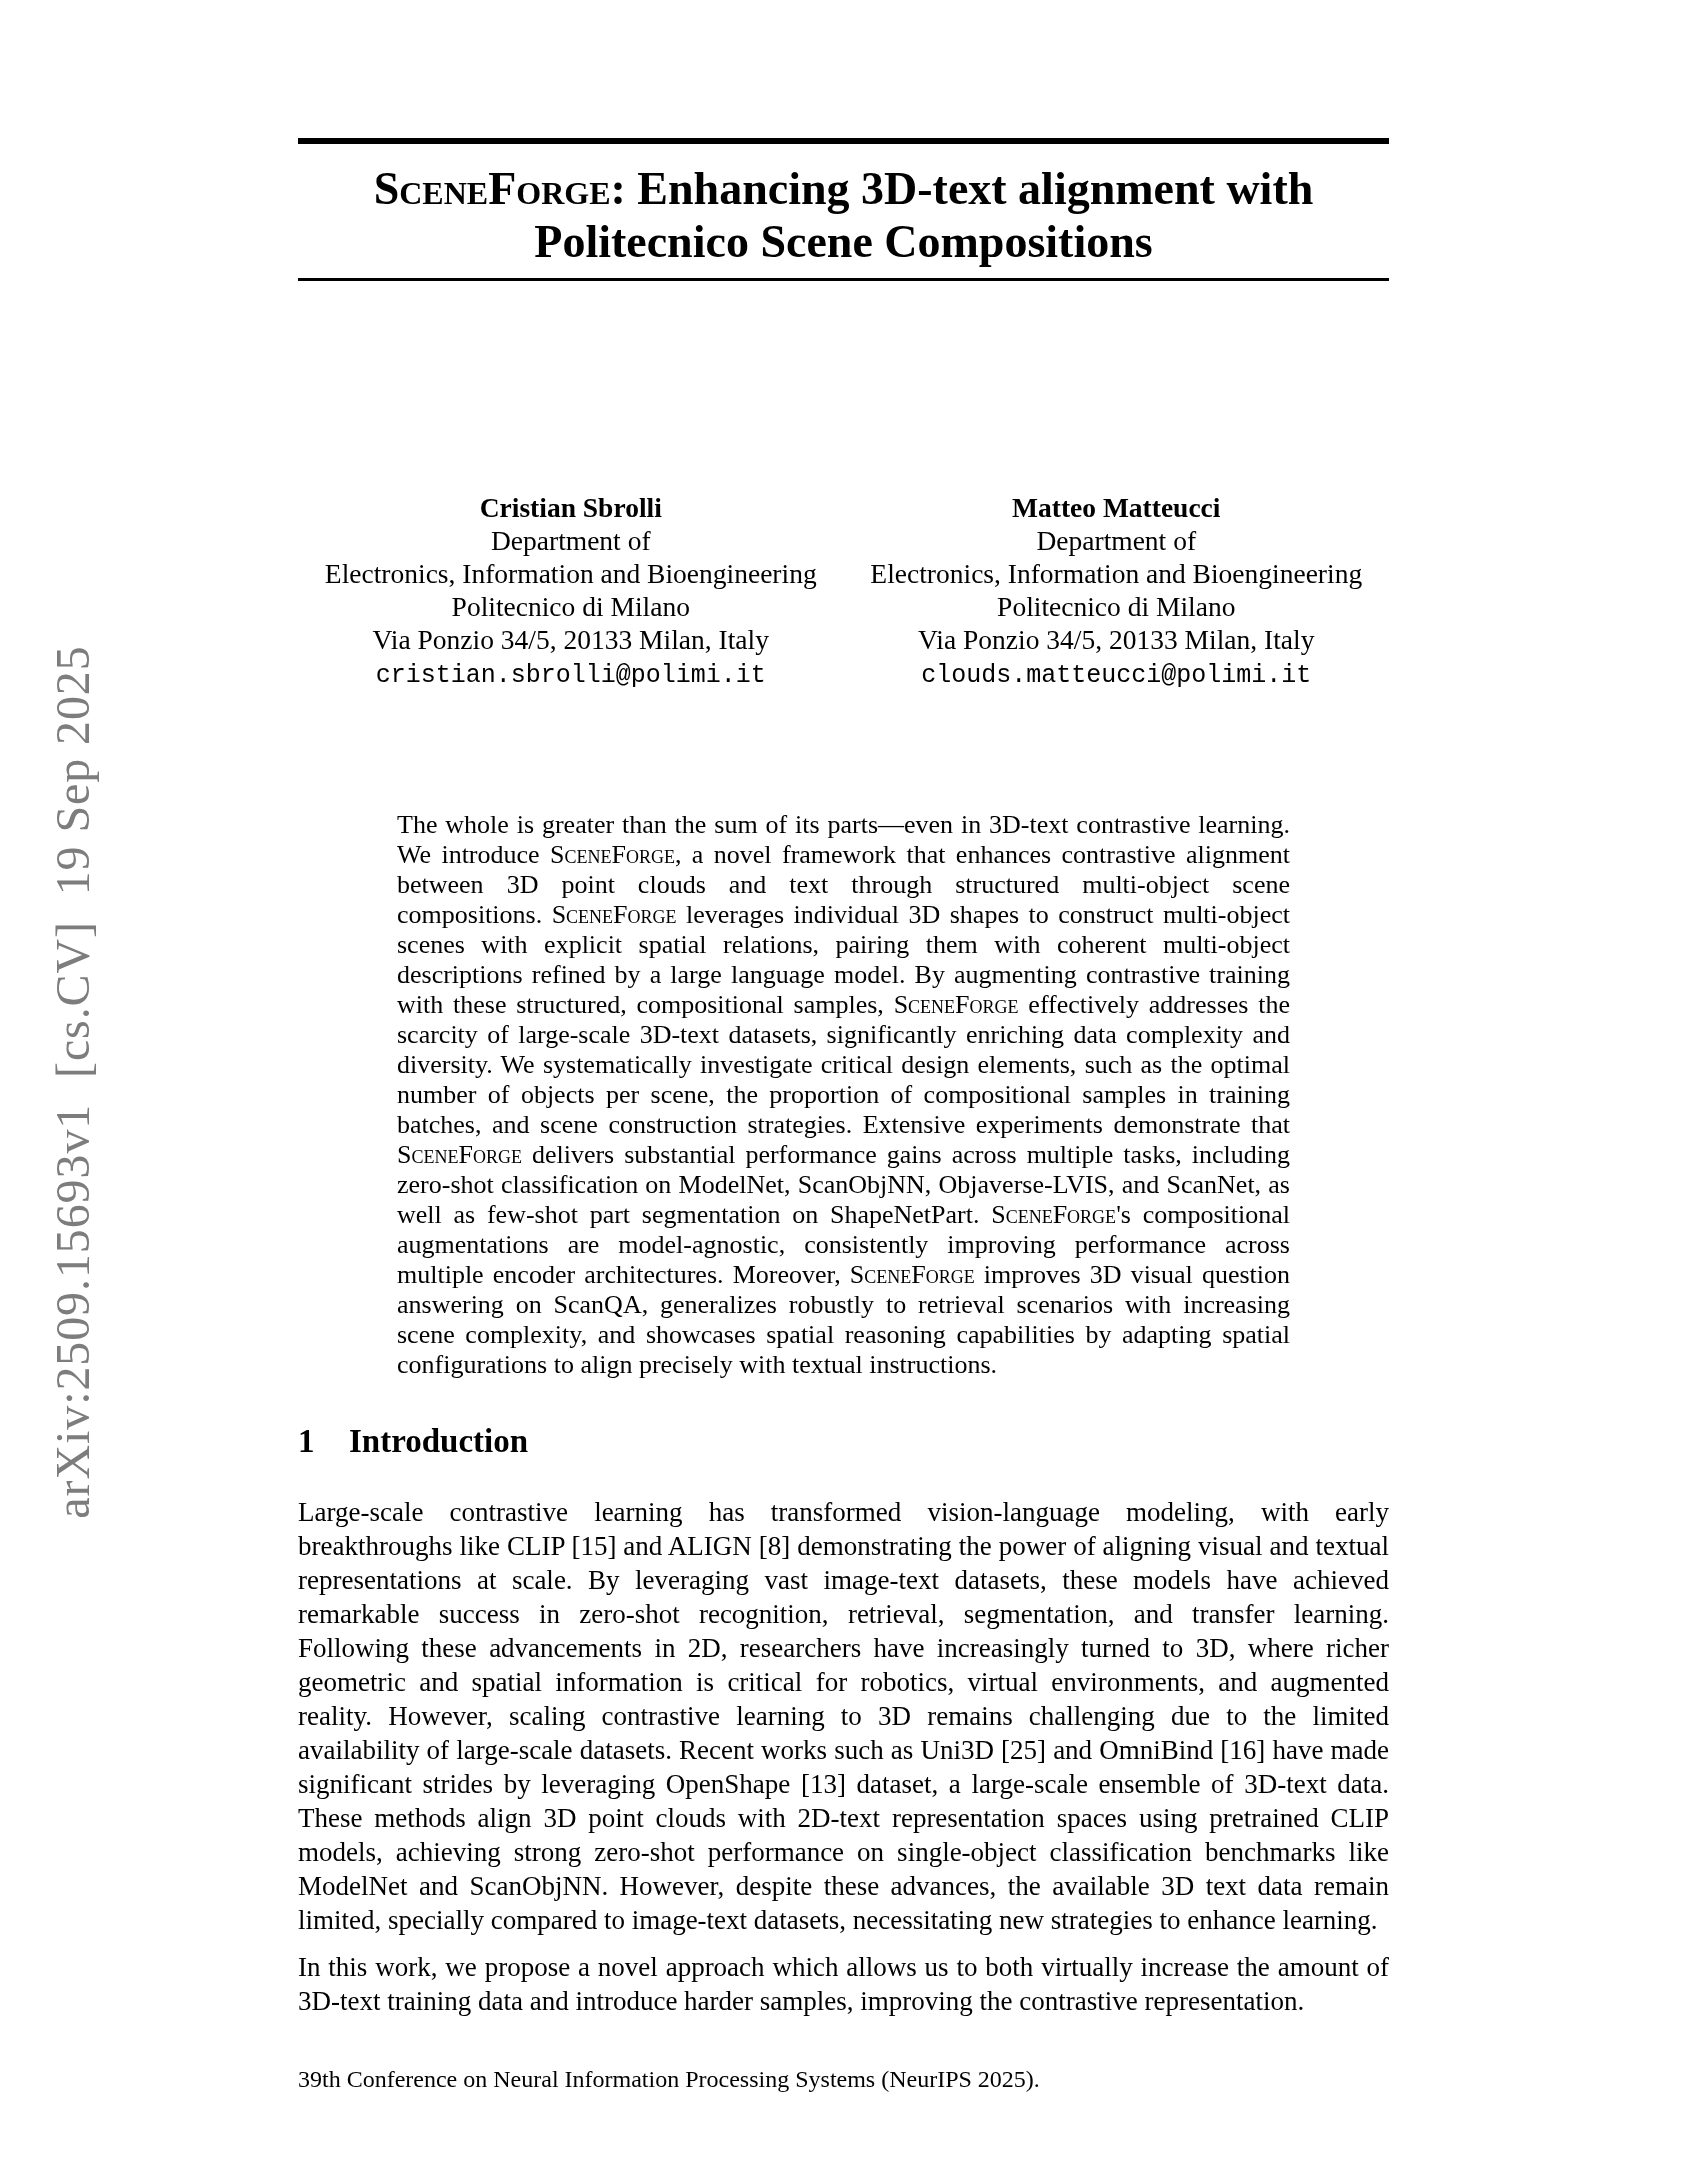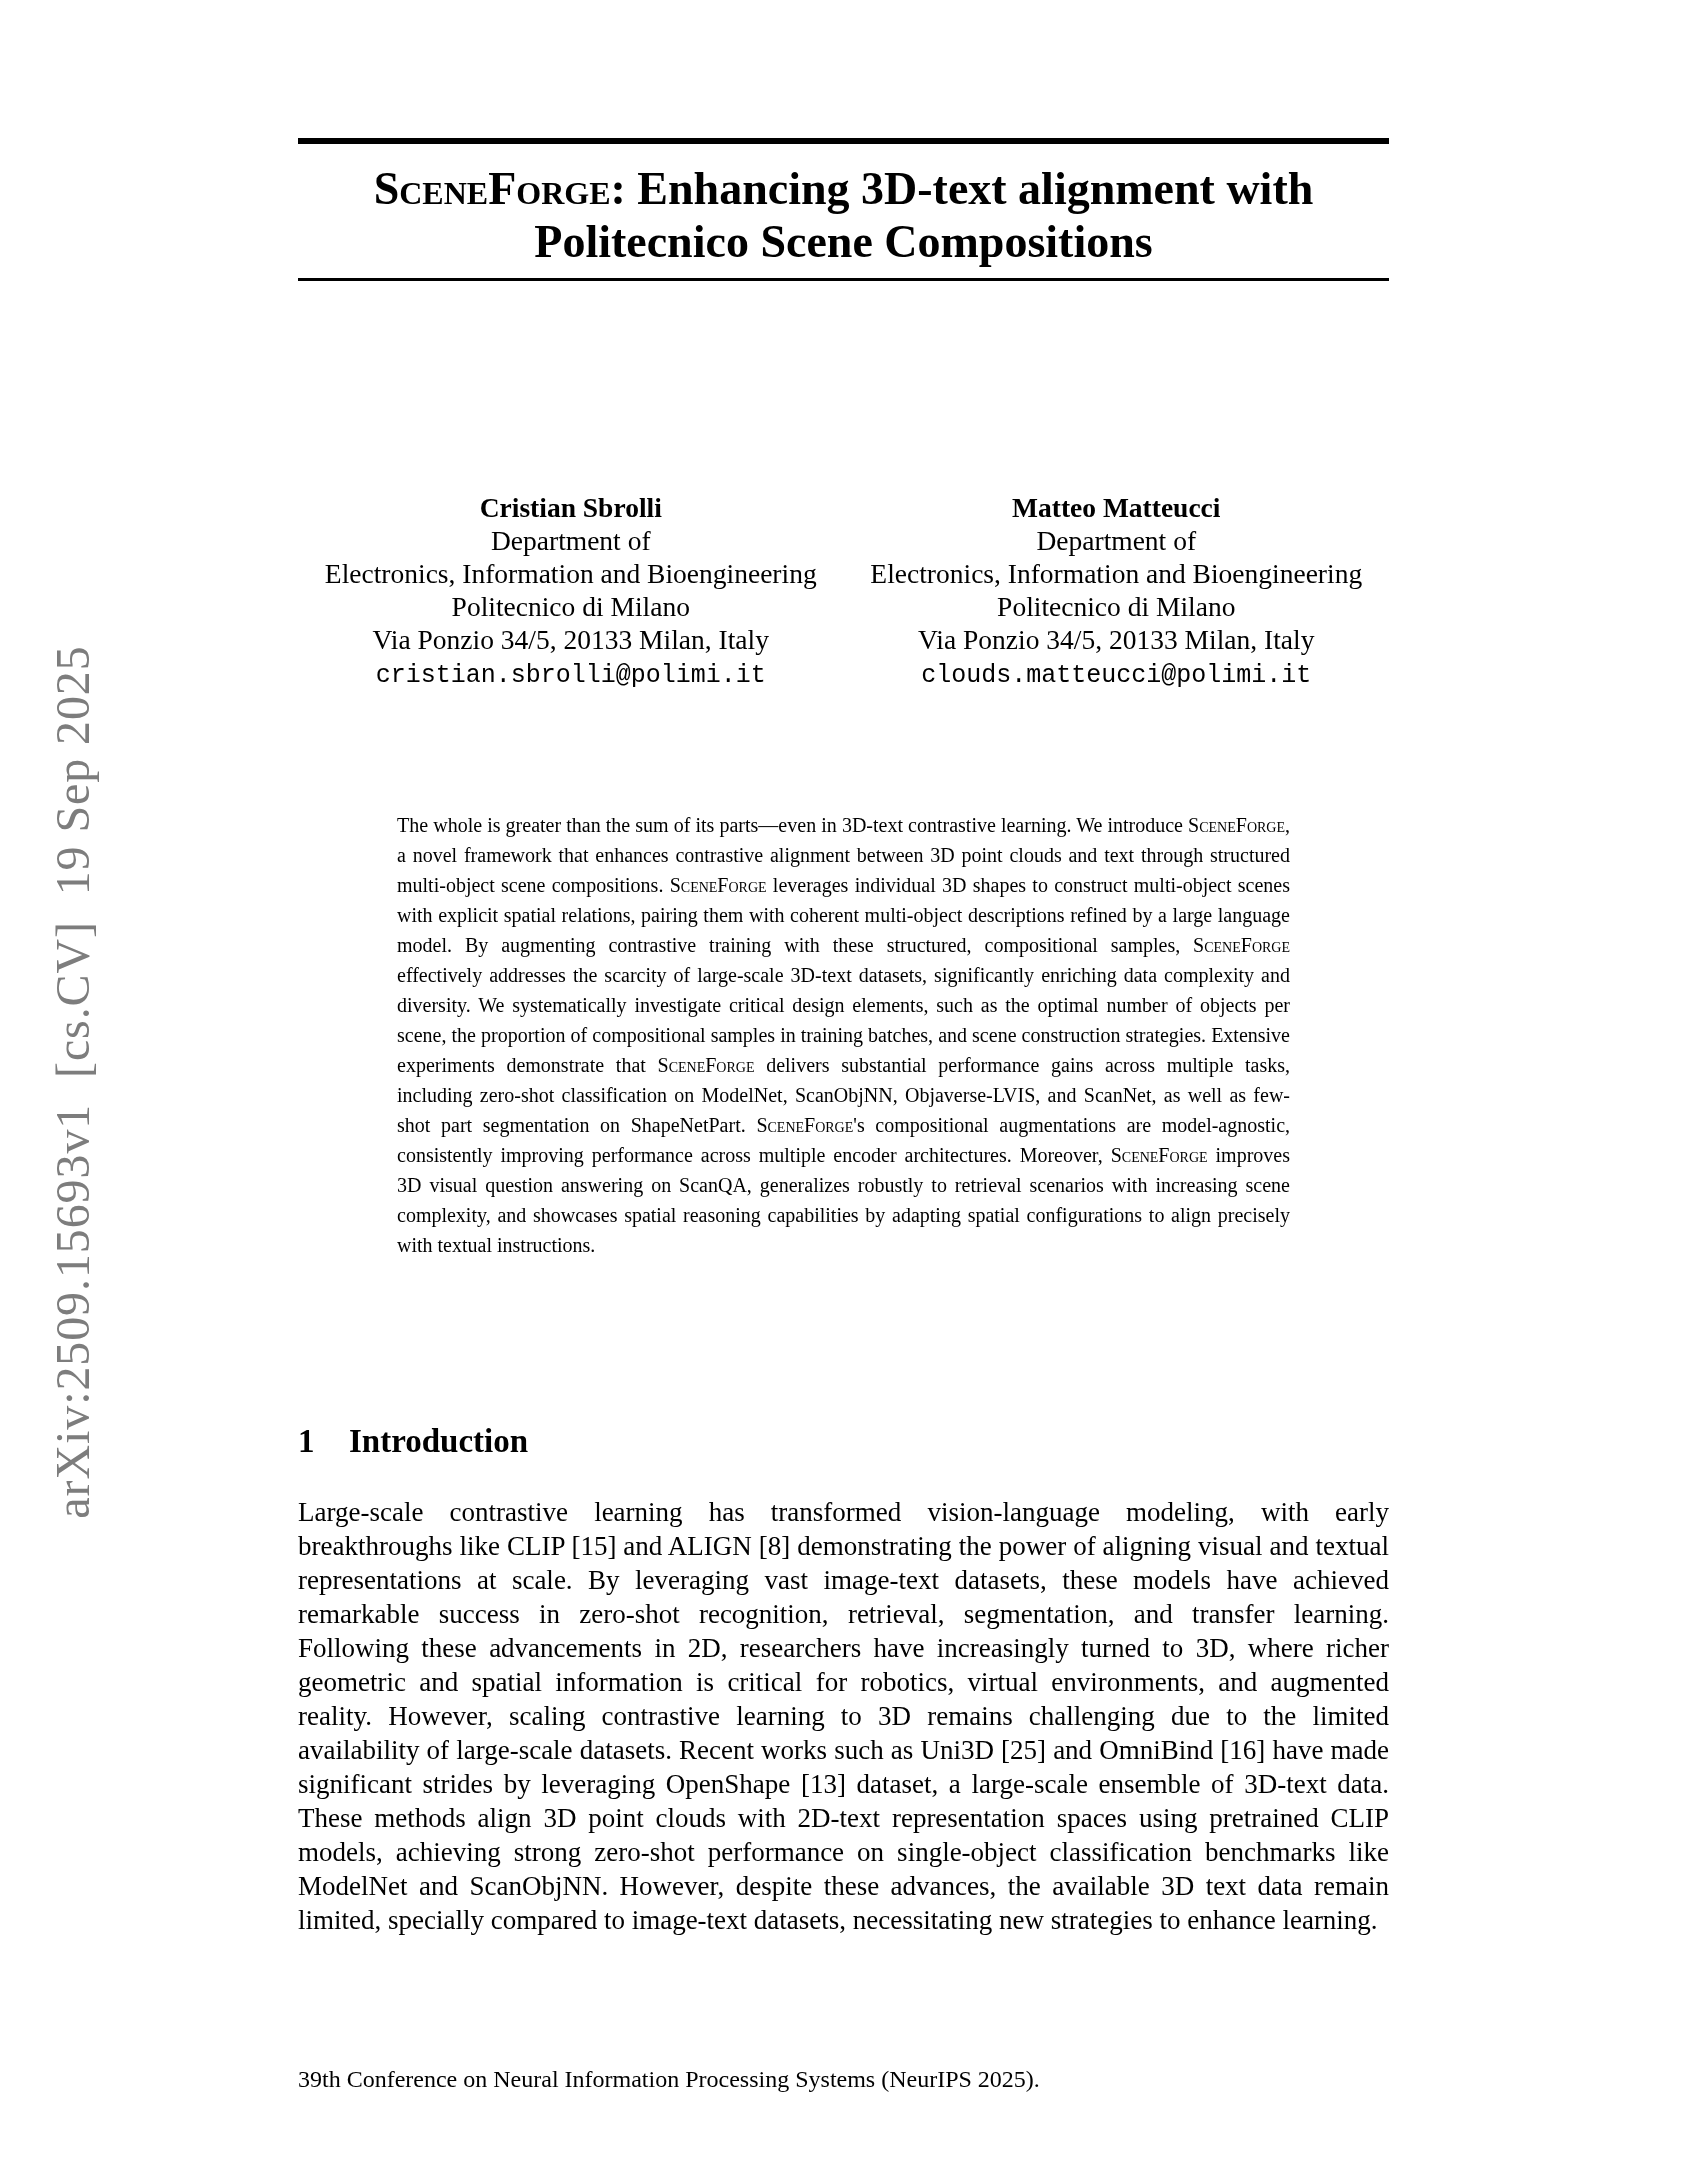--- a/index.html
+++ b/index.html
@@ -94,21 +94,21 @@
     text-align: center;
     font-size: 33px;
     font-weight: bold;
   }
   .abstract-text {
     position: absolute;
     top: 810px;
     left: 99px;
     width: 893px;
     text-align: justify;
-    font-size: 20px;
+    font-size: 26px;
     line-height: 30px;
     hyphens: auto;
     -webkit-hyphens: auto;
   }
 
   .sec-heading {
     position: absolute;
     top: 1423px;
     left: 0;
     font-size: 33px;
@@ -181,18 +181,19 @@
 
 
   <p class="abstract-text">The whole is greater than the sum of its parts—even in 3D-text contrastive learning. We introduce <span class="sc">SceneForge</span>, a novel framework that enhances contrastive alignment between 3D point clouds and text through structured multi-object scene compositions. <span class="sc">SceneForge</span> leverages individual 3D shapes to construct multi-object scenes with explicit spatial relations, pairing them with coherent multi-object descriptions refined by a large language model. By augmenting contrastive training with these structured, compositional samples, <span class="sc">SceneForge</span> effectively addresses the scarcity of large-scale 3D-text datasets, significantly enriching data complexity and diversity. We systematically investigate critical design elements, such as the optimal number of objects per scene, the proportion of compositional samples in training batches, and scene construction strategies. Extensive experiments demonstrate that <span class="sc">SceneForge</span> delivers substantial performance gains across multiple tasks, including zero-shot classification on ModelNet, ScanObjNN, Objaverse-LVIS, and ScanNet, as well as few-shot part segmentation on ShapeNetPart. <span class="sc">SceneForge</span>'s compositional augmentations are model-agnostic, consistently improving performance across multiple encoder architectures. Moreover, <span class="sc">SceneForge</span> improves 3D visual question answering on ScanQA, generalizes robustly to retrieval scenarios with increasing scene complexity, and showcases spatial reasoning capabilities by adapting spatial configurations to align precisely with textual instructions.</p>
 
   <h2 class="sec-heading">
     <span class="sec-num">1</span><span>Introduction</span>
   </h2>
 
   <div class="intro-body">
     <p class="body-par">Large-scale contrastive learning has transformed vision-language modeling, with early breakthroughs like CLIP [15] and ALIGN [8] demonstrating the power of aligning visual and textual representations at scale. By leveraging vast image-text datasets, these models have achieved remarkable success in zero-shot recognition, retrieval, segmentation, and transfer learning. Following these advancements in 2D, researchers have increasingly turned to 3D, where richer geometric and spatial information is critical for robotics, virtual environments, and augmented reality. However, scaling contrastive learning to 3D remains challenging due to the limited availability of large-scale datasets. Recent works such as Uni3D [25] and OmniBind [16] have made significant strides by leveraging OpenShape [13] dataset, a large-scale ensemble of 3D-text data. These methods align 3D point clouds with 2D-text representation spaces using pretrained CLIP models, achieving strong zero-shot performance on single-object classification benchmarks like ModelNet and ScanObjNN. However, despite these advances, the available 3D text data remain limited, specially compared to image-text datasets, necessitating new strategies to enhance learning.</p>
+    <p class="body-par">In this work, we propose a novel approach which allows us to both virtually increase the amount of 3D-text training data and introduce harder samples, improving the contrastive representation.</p>
   </div>
 
   <div class="footer-note">39th Conference on Neural Information Processing Systems (NeurIPS 2025).</div>
 
 </main>
 
 
 </body></html>

